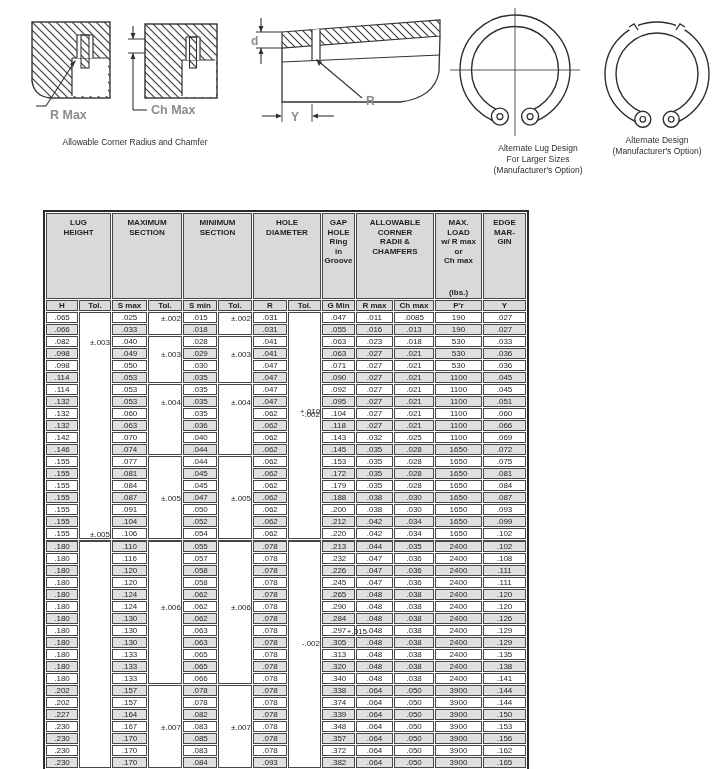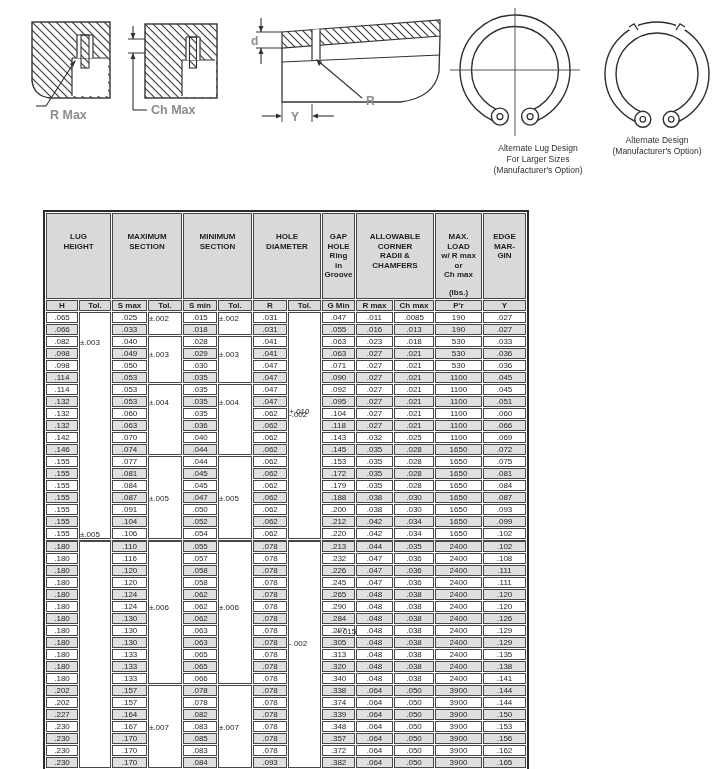--- a/index.html
+++ b/index.html
@@ -15,29 +15,29 @@
   .fig{position:absolute;}
   .figcap{position:absolute;text-align:center;font-size:8.5px;line-height:11px;color:#2e2e2e;white-space:nowrap;}
   .figlabel{font:bold 12.5px "Liberation Sans", sans-serif;fill:var(--figure-label);}
   .dimlabel{font:bold 12px "Liberation Sans", sans-serif;fill:var(--figure-label);}
 
   .tablewrap{position:absolute;left:43px;top:210px;}
   table.spec{border-collapse:separate;border-spacing:1px;background:#fff;border:2px solid #2b2b2b;table-layout:fixed;}
   table.spec th, table.spec td{box-sizing:border-box;padding:0;}
   th.gh{border:1px solid var(--border);background:var(--header-bg);vertical-align:top;}
   .ghbox{display:flex;flex-direction:column;align-items:center;height:84px;
-         font:bold 8px/9.5px "Liberation Sans", sans-serif;padding-top:18px;box-sizing:border-box;}
+         font:bold 8px/9.5px "Liberation Sans", sans-serif;padding-top:4px;box-sizing:border-box;}
   .ghbox .lbs{margin-top:auto;padding-bottom:1px;}
   th.sh{border:1px solid var(--border);background:var(--header-bg);
         font:bold 8px "Liberation Sans", sans-serif;height:11px;text-align:center;}
   td.v{border:1px solid var(--border);height:11px;background:#fff;
        font:8px "Liberation Sans", sans-serif;text-align:center;color:var(--ink);}
   td.v.shade{background:var(--row-shade);}
   td.tol{border:1px solid var(--border);position:relative;background:#fff;}
-  .tollab{position:absolute;left:0;width:100%;text-align:left;
+  .tollab{position:absolute;left:0;width:100%;text-align:right;
           font:8px/10px "Liberation Sans", sans-serif;color:var(--ink);}
   .groupline{border-top-width:2px !important;}
 </style>
 </head>
 <body>
 
 <div class="page">
 
   <svg class="fig" style="left:30px;top:20px" width="95" height="108" viewBox="0 0 95 108">
     <defs>
@@ -68,20 +68,21 @@
     <rect x="64.5" y="17" width="7" height="31" fill="url(#h8)" stroke="#333" stroke-width="1.1"></rect>
     <path d="M20,19 L3,19 M20,33 L3,33" stroke="#333" stroke-width="1"></path>
     <line x1="8" y1="6" x2="8" y2="19" stroke="#333" stroke-width="1.1"></line>
     <polygon points="8,19 5.5,13 10.5,13" fill="#333"></polygon>
     <line x1="8" y1="33" x2="8" y2="90" stroke="#333" stroke-width="1.1"></line>
     <polygon points="8,33 5.5,39 10.5,39" fill="#333"></polygon>
     <line x1="8" y1="90" x2="22" y2="90" stroke="#333" stroke-width="1.1"></line>
     <text x="26" y="94" class="figlabel">Ch Max</text>
   </svg>
 
+  <div class="figcap" style="left:22px;top:137px;width:226px">Allowable Corner Radius and Chamfer</div>
 
   <svg class="fig" style="left:250px;top:10px" width="200" height="125" viewBox="0 0 200 125">
     <polygon points="32,22 190,10 190,26 32,38" fill="url(#h8)" stroke="#333" stroke-width="1.2"></polygon>
     <path d="M32,38 L32,92 L150,92 Q184,88 189,62 L190,26" fill="none" stroke="#333" stroke-width="1.3"></path>
     <line x1="32" y1="52" x2="190" y2="45" stroke="#333" stroke-width="1.2"></line>
     <polygon points="62,19.7 70,19 70,45.6 62,46.2" fill="#fff"></polygon>
     <path d="M62,20 L62,50.5 M70,19 L70,49.8" stroke="#333" stroke-width="1.2"></path>
     <line x1="67" y1="50" x2="112" y2="88" stroke="#333" stroke-width="1.1"></line>
     <polygon points="66,49 72,52 69,56" fill="#333"></polygon>
     <text x="116" y="95" class="dimlabel">R</text>

